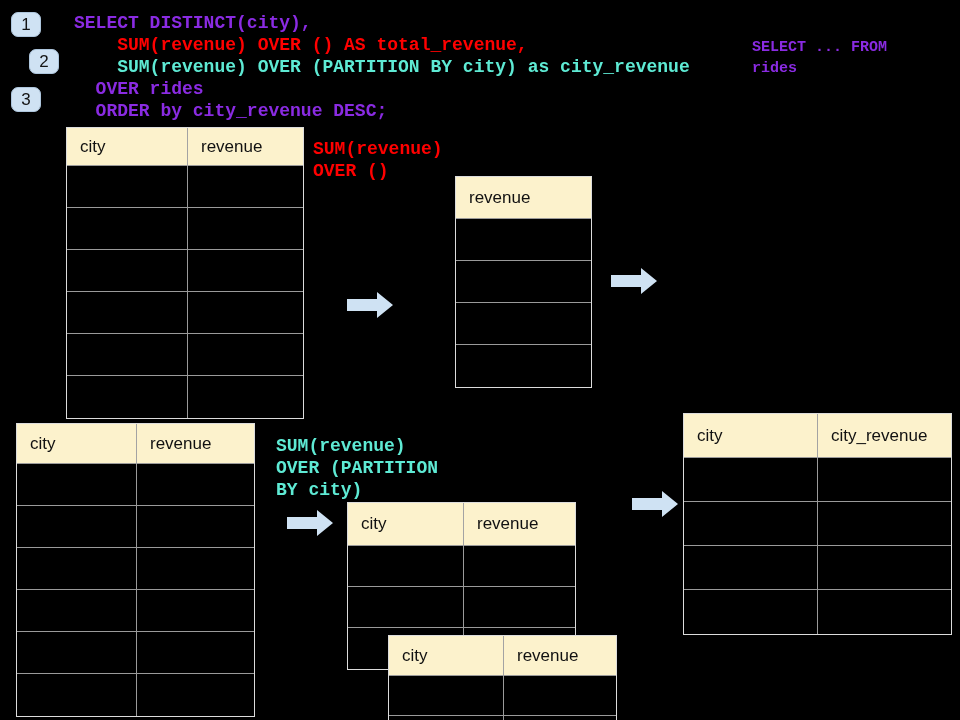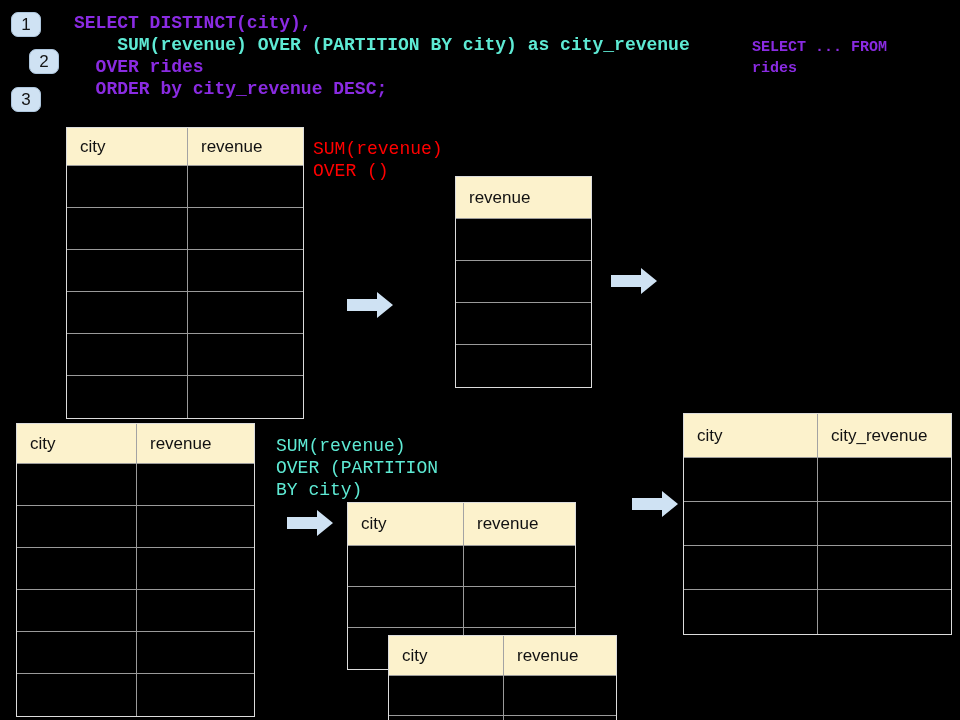--- a/index.html
+++ b/index.html
@@ -12,21 +12,21 @@
   
   .code{position:absolute;left:74px;top:12px;font-family:"Liberation Mono","DejaVu Sans Mono",monospace;
         font-weight:bold;font-size:18px;line-height:22px;}
   .cl{white-space:pre;}
   .purple{color:#8a2be2;}
   .red{color:#ff0000;}
   .green{color:#5eead4;}
   .note{position:absolute;left:752px;top:37px;font-family:"Liberation Mono","DejaVu Sans Mono",monospace;
         font-weight:bold;font-size:15px;line-height:21px;color:#8a2be2;white-space:pre;}
   .fnlabel{position:absolute;font-family:"Liberation Mono","DejaVu Sans Mono",monospace;
-        font-weight:normal;font-size:18px;line-height:22px;white-space:pre;}
+        font-weight:bold;font-size:18px;line-height:22px;white-space:pre;}
   
   .tbl{position:absolute;background:#000;border:1px solid #dcdcdc;box-sizing:border-box;}
   .trow{display:flex;height:var(--rh);}
   .trow.head{height:var(--hh);background:#fcf2cc;}
   .cell{box-sizing:border-box;border-right:1px solid #9a9a9a;border-bottom:1px solid #9a9a9a;flex:1 1 auto;}
   .cell.c1{flex:0 0 auto;}
   .cell:last-child{border-right:none;}
   .tbl .trow:last-child .cell{border-bottom:none;}
   .trow.head .cell{display:flex;align-items:center;padding-left:13px;font-size:17px;color:#111;
         border-right:1px solid #a3a3a3;border-bottom:1px solid #9a9a9a;}
@@ -43,20 +43,21 @@
   </div>
   <div class="badge" style="left:29px;top:49px;">
     <span>2</span>
   </div>
   <div class="badge" style="left:11px;top:87px;">
     <span>3</span>
   </div>
 
   <div class="code">
     <div class="cl purple">SELECT DISTINCT(city),</div>
+    <div class="cl red">    SUM(revenue) OVER () AS total_revenue,</div>
     <div class="cl green">    SUM(revenue) OVER (PARTITION BY city) as city_revenue</div>
     <div class="cl purple">  OVER rides</div>
     <div class="cl purple">  ORDER by city_revenue DESC;</div>
   </div>
 
   <div class="note">SELECT ... FROM
 rides</div>
 
   <div class="fnlabel red" style="left:313px;top:138px;">SUM(revenue)
 OVER ()</div>

